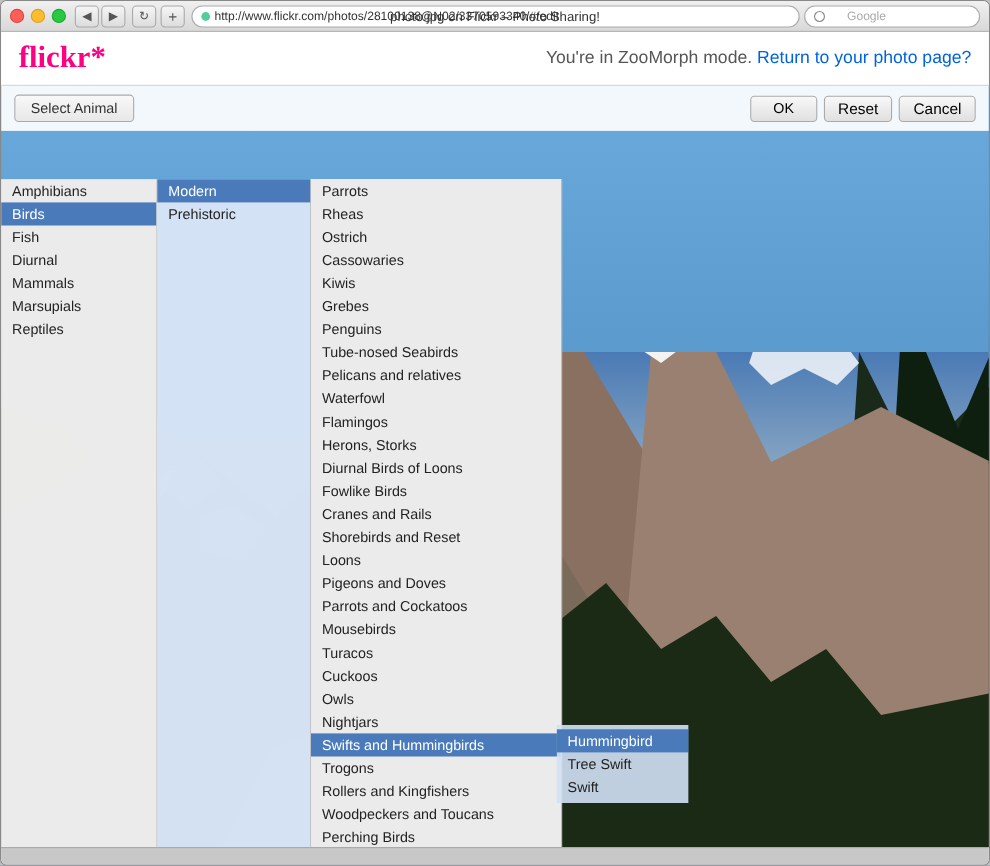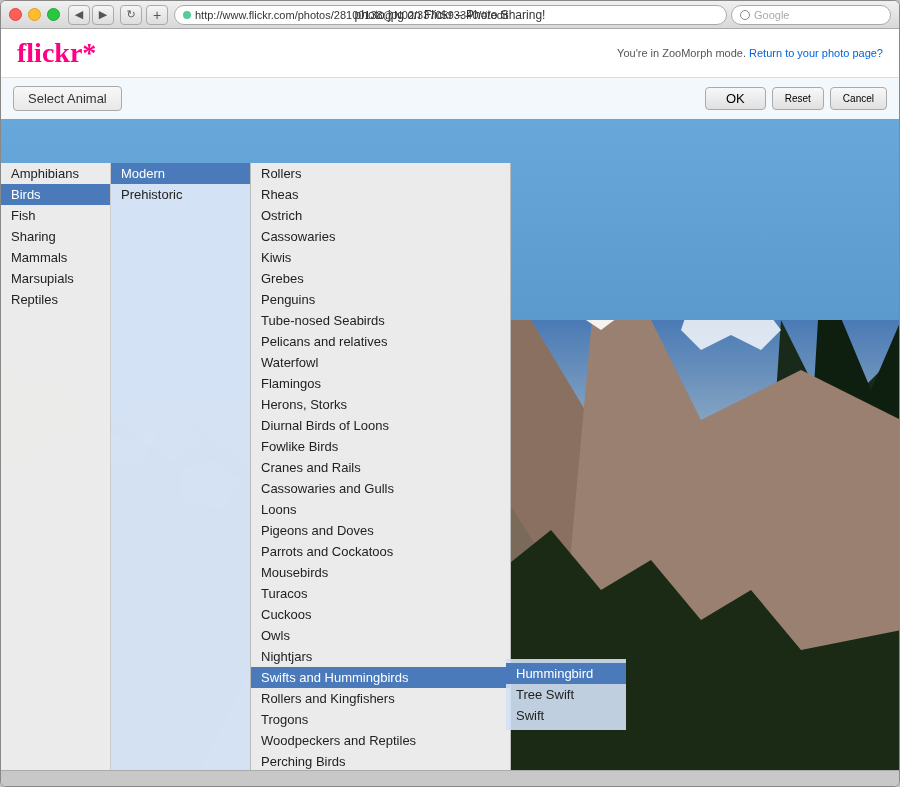--- a/index.html
+++ b/index.html
@@ -131,21 +131,21 @@
     .search-bar {
       width: 160px;
       height: 20px;
       border: 1px solid #aaa;
       border-radius: 10px;
       padding: 0 8px;
       font-size: 11px;
       background: white;
       display: flex;
       align-items: center;
-      gap: 4px;
+      gap: 20px;
     }
 
     .search-icon-circle {
       width: 10px;
       height: 10px;
       border: 1.5px solid #888;
       border-radius: 50%;
       flex-shrink: 0;
     }
 
@@ -180,21 +180,21 @@
 
     .flickr-logo {
       font-size: 28px;
       font-weight: bold;
       font-family: 'Georgia', serif;
     }
     .flickr-logo span:first-child { color: #ff0084; }
     .flickr-logo span:last-child { color: #0063dc; }
 
     .header-right {
-      font-size: 11px;
+      font-size: 16px;
       color: #555;
     }
 
     .header-right a {
       color: #0063dc;
       text-decoration: none;
     }
 
     
     .main-area {
@@ -257,38 +257,38 @@
       font-size: 13px;
       cursor: pointer;
       min-width: 60px;
     }
 
     .reset-btn, .cancel-btn {
       background: linear-gradient(180deg, #f8f8f8, #e0e0e0);
       border: 1px solid #aaa;
       border-radius: 4px;
       padding: 3px 12px;
-      font-size: 10px;
+      font-size: 14px;
       cursor: pointer;
     }
 
     
     .dropdown-panel {
       background: rgba(235, 235, 235, 0.92);
       display: flex;
       overflow: visible;
       position: absolute;
       top: 44px;
       left: 0;
       bottom: 0;
       width: 510px;
     }
 
     .level1-col {
-      width: 110px;
+      width: 142px;
       flex-shrink: 0;
       padding-top: 0;
       background: rgba(235, 235, 235, 0.95);
       border-right: 1px solid #ccc;
     }
 
     .level2-col {
       width: 140px;
       flex-shrink: 0;
       padding-top: 0;
@@ -416,60 +416,60 @@
           </div>
         </div>
 
         <div style="position:relative;flex:1;">
           <div class="dropdown-panel">
 
             <div class="level1-col">
               <div class="list-item">Amphibians</div>
               <div class="list-item selected">Birds</div>
               <div class="list-item">Fish</div>
-              <div class="list-item">Sharing</div>
+              <div class="list-item">Diurnal</div>
               <div class="list-item">Mammals</div>
               <div class="list-item">Marsupials</div>
               <div class="list-item">Reptiles</div>
             </div>
 
             <div class="level2-col">
               <div class="list-item selected">Modern</div>
               <div class="list-item">Prehistoric</div>
             </div>
 
             <div class="level3-col">
-              <div class="list-item">Rollers</div>
+              <div class="list-item">Parrots</div>
               <div class="list-item">Rheas</div>
               <div class="list-item">Ostrich</div>
               <div class="list-item">Cassowaries</div>
               <div class="list-item">Kiwis</div>
               <div class="list-item">Grebes</div>
               <div class="list-item">Penguins</div>
               <div class="list-item">Tube-nosed Seabirds</div>
               <div class="list-item">Pelicans and relatives</div>
               <div class="list-item">Waterfowl</div>
               <div class="list-item">Flamingos</div>
               <div class="list-item">Herons, Storks</div>
               <div class="list-item">Diurnal Birds of Loons</div>
               <div class="list-item">Fowlike Birds</div>
               <div class="list-item">Cranes and Rails</div>
-              <div class="list-item">Cassowaries and Gulls</div>
+              <div class="list-item">Shorebirds and Reset</div>
               <div class="list-item">Loons</div>
               <div class="list-item">Pigeons and Doves</div>
               <div class="list-item">Parrots and Cockatoos</div>
               <div class="list-item">Mousebirds</div>
               <div class="list-item">Turacos</div>
               <div class="list-item">Cuckoos</div>
               <div class="list-item">Owls</div>
               <div class="list-item">Nightjars</div>
               <div class="list-item active">Swifts and Hummingbirds</div>
+              <div class="list-item">Trogons</div>
               <div class="list-item">Rollers and Kingfishers</div>
-              <div class="list-item">Trogons</div>
-              <div class="list-item">Woodpeckers and Reptiles</div>
+              <div class="list-item">Woodpeckers and Toucans</div>
               <div class="list-item">Perching Birds</div>
             </div>
           </div>
 
           <div class="level4-col">
             <div class="list-item selected">Hummingbird</div>
             <div class="list-item">Tree Swift</div>
             <div class="list-item">Swift</div>
           </div>
         </div>

